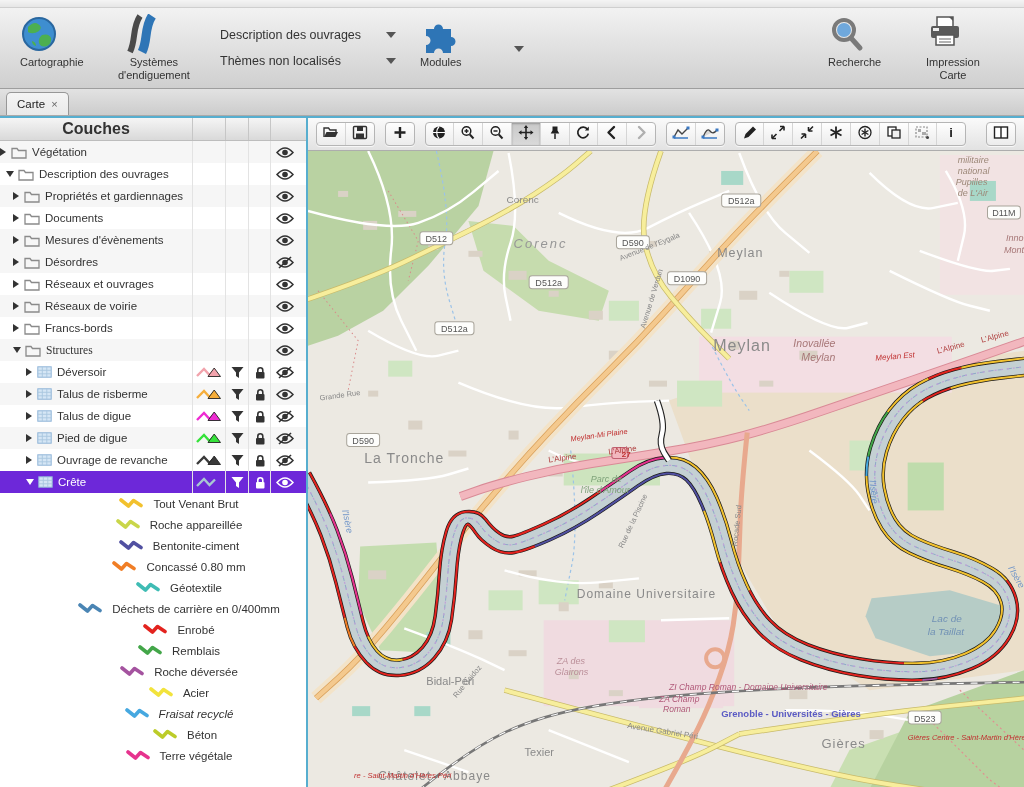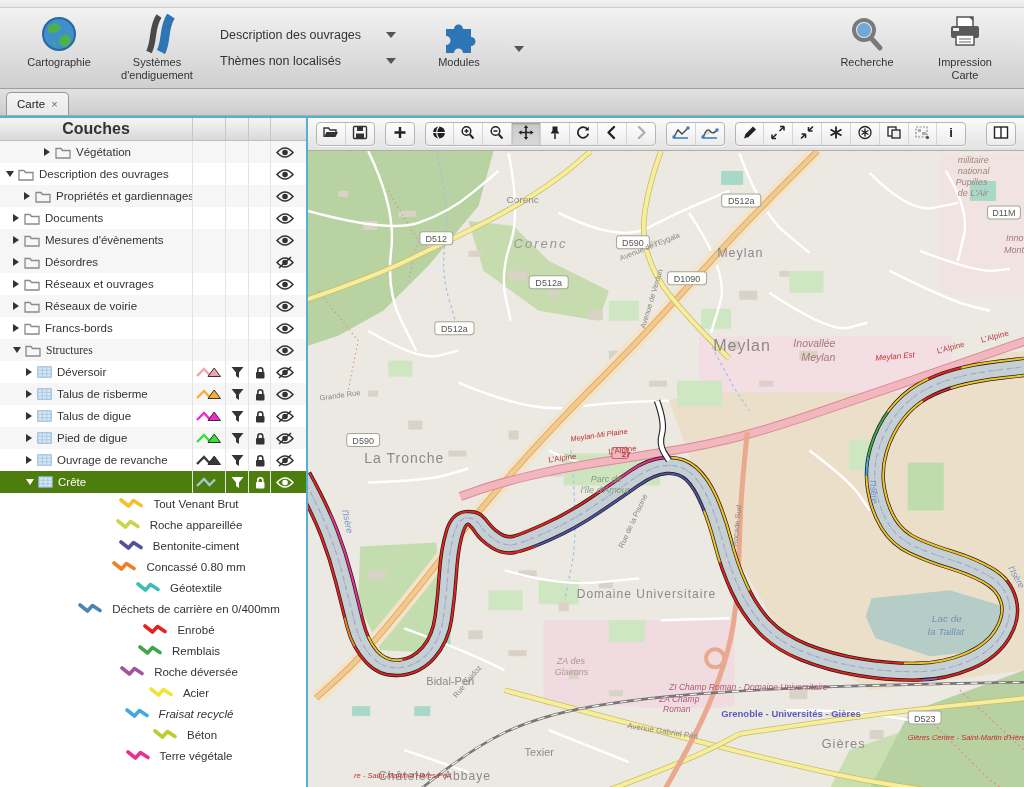--- a/index.html
+++ b/index.html
@@ -2,21 +2,21 @@
 <html><head>
 <meta charset="utf-8">
 <style>
   html,body{margin:0;padding:0;background:#bbb;}
   #app{position:relative;width:1024px;height:787px;background:#E8E8E6;overflow:hidden;
        font-family:"Liberation Sans","DejaVu Sans",sans-serif;color:#333;}
   
   .top-strip{height:7px;background:linear-gradient(#F4F4F4,#E6E6E6);border-bottom:1px solid #CFCFCF;}
   .main-toolbar{height:80px;background:linear-gradient(#F2F2F2,#CFCFCF);border-bottom:1px solid #9E9E9E;
                 display:flex;align-items:stretch;padding:0 10px;}
-  .tb-item{display:flex;flex-direction:column;align-items:center;justify-content:flex-start;
+  .tb-item{display:flex;flex-direction:column;align-items:flex-start;justify-content:flex-start;
            padding:6px 10px 2px;min-width:78px;cursor:default;}
   .tb-item .ic{height:40px;display:flex;align-items:center;justify-content:center;}
   .tb-item .lbl{font-size:11px;color:#333;text-align:center;line-height:13px;margin-top:2px;}
   .tb-drops{display:flex;flex-direction:column;justify-content:center;gap:12px;padding:0 14px;}
   .tb-drop{display:flex;align-items:center;width:176px;font-size:12.5px;color:#333;}
   .tb-drop .txt{flex:1;}
   .caret{width:0;height:0;border-left:5px solid transparent;border-right:5px solid transparent;
          border-top:6px solid #555;margin-left:6px;flex:none;}
   .tb-mod{display:flex;align-items:flex-start;}
   .tb-spacer{flex:1;}
@@ -33,21 +33,21 @@
   .p-head{height:22px;flex:none;background:linear-gradient(#F5F5F5,#D9D9D9);border-bottom:1px solid #BDBDBD;
           display:flex;font-weight:bold;font-size:16px;color:#333;}
   .p-head .c-lbl{flex:1;display:flex;align-items:center;justify-content:center;}
   .col{flex:none;display:flex;align-items:center;justify-content:center;border-left:1px solid #E3E3E3;}
   .p-head .col{border-left:1px solid #C6C6C6;}
   .c-sym{width:32px;}.c-fil{width:22px;}.c-lok{width:21px;}.c-eye{width:27px;}.c-gut{width:8px;border-left:none!important;background:transparent;}
   .rows{flex:1;overflow:hidden;}
   .prow{display:flex;align-items:stretch;height:22px;}
   .prow.alt{background:#F6F6F6;}
   .prow .main{flex:1;display:flex;align-items:center;overflow:hidden;white-space:nowrap;}
-  .prow.sel{background:#4d7c0f;color:#FFF;}
+  .prow.sel{background:#6d28d9;color:#FFF;}
   .arrow-r{width:0;height:0;border-top:4px solid transparent;border-bottom:4px solid transparent;border-left:6px solid #333;margin-right:5px;flex:none;}
   .arrow-d{width:0;height:0;border-left:4px solid transparent;border-right:4px solid transparent;border-top:6px solid #333;margin-right:4px;flex:none;}
   .prow.sel .arrow-d{border-top-color:#FFF;}
   .ticon{flex:none;margin-right:5px;display:flex;align-items:center;}
   .legrow{height:21px;display:flex;align-items:center;justify-content:center;}
   .legrow .zz{flex:none;margin:0 10px 0 0;}
   
   .maparea{flex:1;display:flex;flex-direction:column;min-width:0;}
   .map-toolbar{height:32px;flex:none;background:linear-gradient(#FAFAFA,#E2E2E2);border-bottom:1px solid #ADADAD;
                display:flex;align-items:center;padding:0 8px;gap:10px;}
@@ -146,21 +146,21 @@
     <div class="p-head">
       <div class="c-lbl">Couches</div>
       <div class="col c-sym"></div>
       <div class="col c-fil"></div>
       <div class="col c-lok"></div>
       <div class="col c-eye"></div>
       <div class="col c-gut"></div>
     </div>
     <div class="rows" id="panelRows">
           <div class="prow alt">
-            <div class="main" style=" margin-left: 44px;">
+            <div class="main" style="">
               <span class="arrow-r"></span>
               <span class="ticon">
                 <svg width="16" height="13" viewBox="0 0 16 13" xmlns="http://www.w3.org/2000/svg">
                   <path d="M1,2.5 h5 l1.5,2 H15 V12 H1 Z" fill="none" stroke="#8A8A8A" stroke-width="1.3"></path>
                 </svg>
               </span>
               <span>Végétation</span>
             </div>
             <div class="col c-sym"></div>
             <div class="col c-fil"></div>
@@ -188,21 +188,21 @@
             <div class="col c-lok"></div>
             <div class="col c-eye">
               <svg width="18" height="13" viewBox="0 0 18 13" xmlns="http://www.w3.org/2000/svg">
                 <path d="M1,6.5 Q9,-2.5 17,6.5 Q9,15.5 1,6.5 Z" fill="none" stroke="#333" stroke-width="1.5"></path>
                 <circle cx="9" cy="6.5" r="2.8" fill="#333"></circle>
               </svg>
             </div>
             <div class="col c-gut"></div>
           </div>
           <div class="prow alt">
-            <div class="main" style="padding-left: 24px;">
+            <div class="main" style="padding-left: 13px;">
               <span class="arrow-r"></span>
               <span class="ticon">
                 <svg width="16" height="13" viewBox="0 0 16 13" xmlns="http://www.w3.org/2000/svg">
                   <path d="M1,2.5 h5 l1.5,2 H15 V12 H1 Z" fill="none" stroke="#8A8A8A" stroke-width="1.3"></path>
                 </svg>
               </span>
               <span>Propriétés et gardiennages</span>
             </div>
             <div class="col c-sym"></div>
             <div class="col c-fil"></div>

